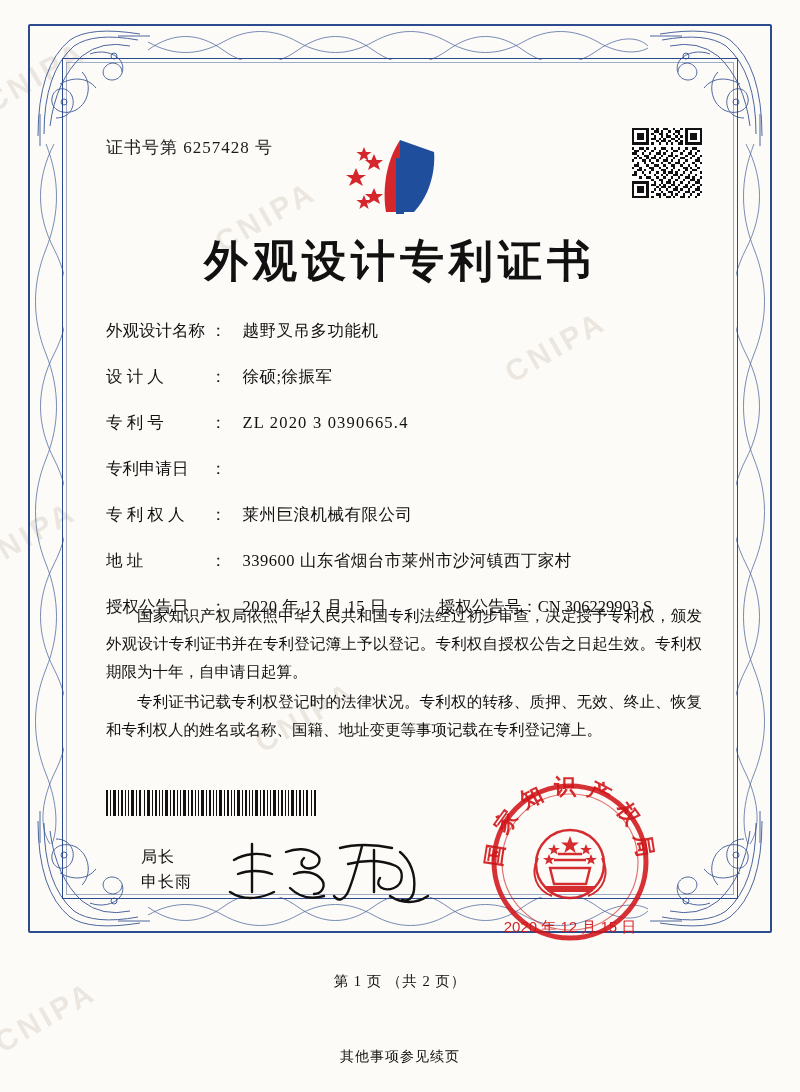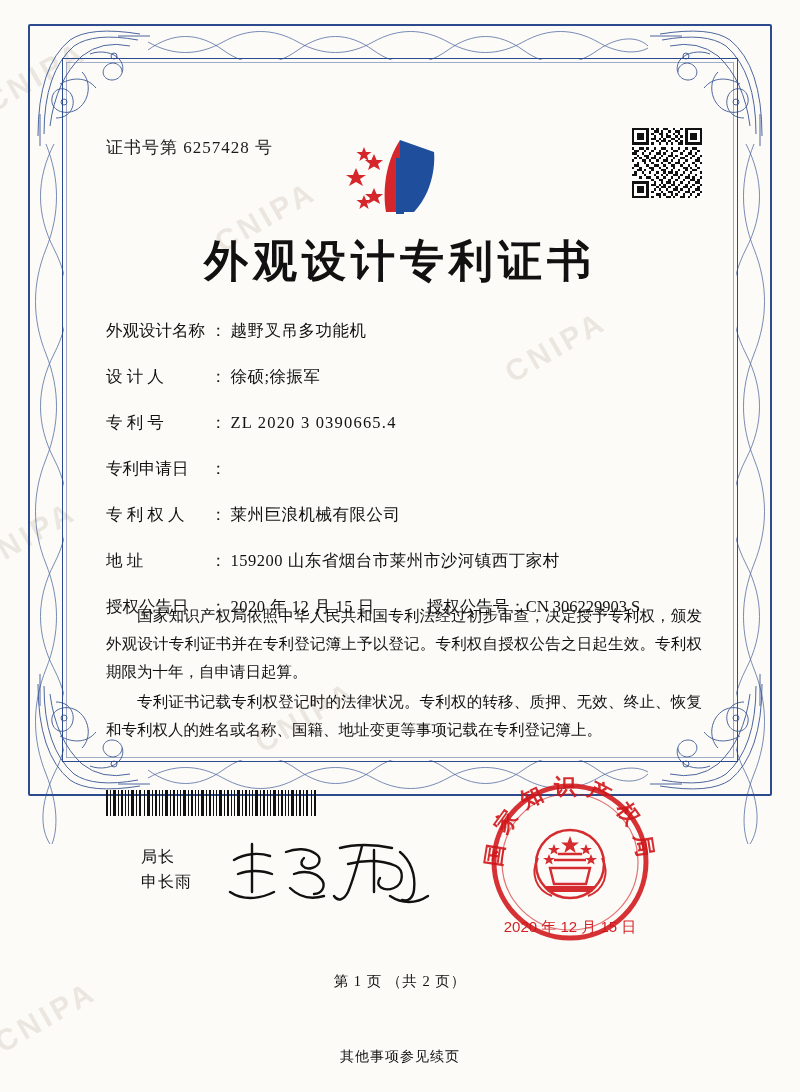--- a/index.html
+++ b/index.html
@@ -33,21 +33,21 @@
     transform: rotate(-30deg);
     font-size: 30px;
   }
 
   
   .certificate {
     position: absolute;
     left: 28px;
     top: 24px;
     width: 744px;
-    height: 772px;
+    height: 909px;
     z-index: 2;
   }
   .frame-outer {
     position: absolute;
     inset: 0;
     border: 2px solid #2c4b8e;
     border-radius: 2px;
   }
   .frame-inner {
     position: absolute;
@@ -159,20 +159,21 @@
     letter-spacing: 0;
     white-space: nowrap;
   }
   .field-colon {
     flex: 0 0 auto;
     padding-right: 4px;
   }
   .field-value {
     flex: 1 1 auto;
     letter-spacing: 0.5px;
+    margin-left: 12px;
   }
   .field-value.mono-spaced {
     letter-spacing: 1.2px;
   }
   .inline-extra-label {
     margin-left: 52px;
     white-space: nowrap;
   }
 
   .paragraphs {
@@ -616,21 +617,21 @@
         <span class="field-colon">：</span>
       </div>
       <div class="field-row">
         <span class="field-label">专 利 权 人</span>
         <span class="field-colon">：</span>
         <span class="field-value">莱州巨浪机械有限公司</span>
       </div>
       <div class="field-row">
         <span class="field-label">地 址</span>
         <span class="field-colon">：</span>
-        <span class="field-value">159200 山东省烟台市莱州市沙河镇西丁家村</span>
+        <span class="field-value">339600 山东省烟台市莱州市沙河镇西丁家村</span>
       </div>
       <div class="field-row">
         <span class="field-label">授权公告日</span>
         <span class="field-colon">：</span>
         <span class="field-value" style="flex:0 0 auto;">2020 年 12 月 15 日</span>
         <span class="inline-extra-label">授权公告号：</span>
         <span>CN 306229903 S</span>
       </div>
     </div>
 

